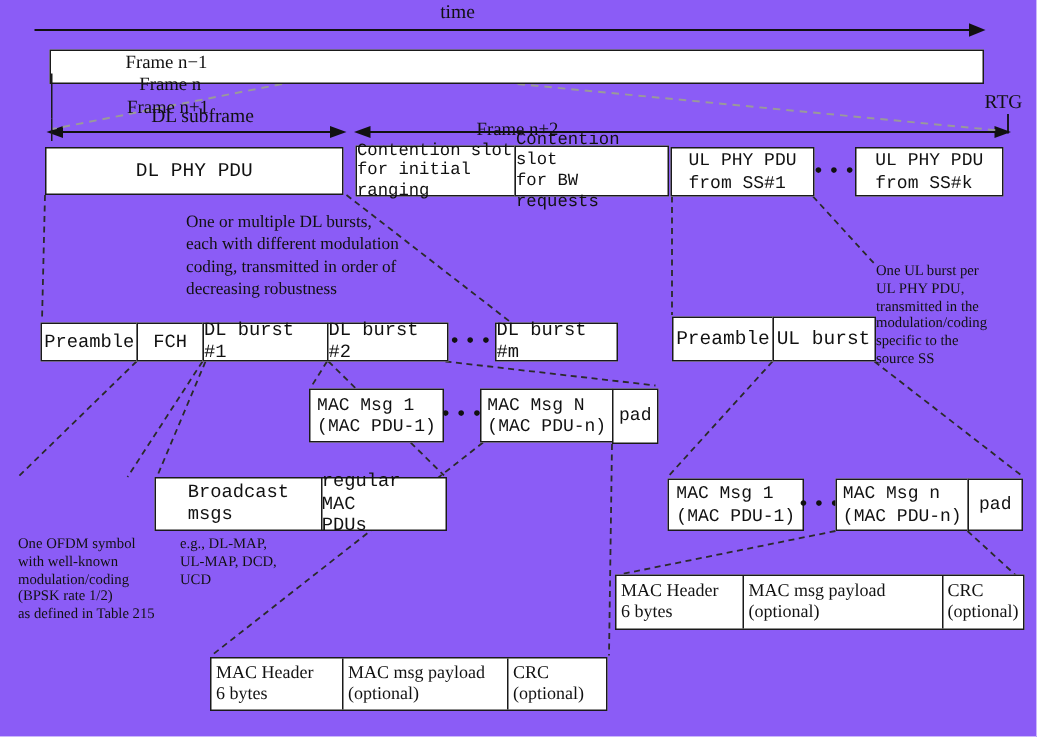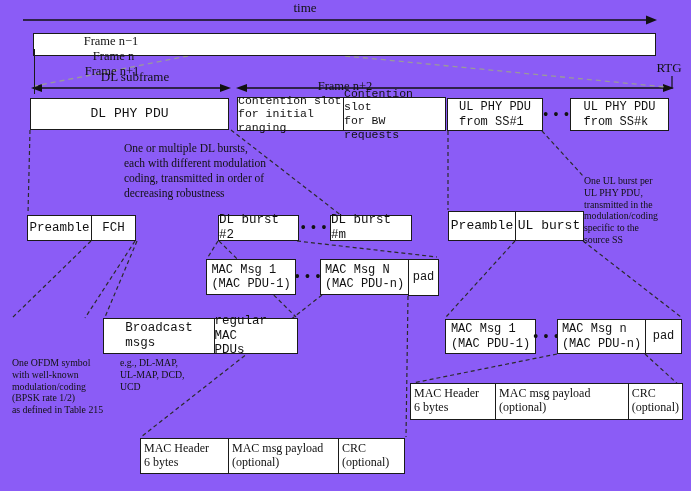--- a/index.html
+++ b/index.html
@@ -114,20 +114,21 @@
   <div class="box" style="left:570px;top:98px;width:99px;height:33px;font-size:12px;">UL PHY PDU
 from SS#k</div>
 
   <div class="note" style="left:88px;top:141px;width:210px;font-size:11.5px;line-height:1.3;margin-left:36px;">One or multiple DL bursts,
 each with different modulation
 coding, transmitted in order of
 decreasing robustness</div>
 
   <div class="box" style="left:27px;top:215px;width:65px;height:26px;">Preamble</div>
   <div class="box" style="left:91px;top:215px;width:45px;height:26px;">FCH</div>
+  <div class="box" style="left:135px;top:215px;width:84px;height:26px;">DL burst #1</div>
   <div class="box" style="left:218px;top:215px;width:81px;height:26px;">DL burst #2</div>
   <div class="dots" style="left:298px;top:215px;width:32px;height:26px;">• • •</div>
   <div class="box" style="left:330px;top:215px;width:82px;height:26px;">DL burst #m</div>
 
   <div class="box" style="left:448px;top:211px;width:68px;height:30px;font-size:13px;">Preamble</div>
   <div class="box" style="left:514.5px;top:211px;width:69px;height:30px;font-size:13px;">UL burst</div>
   <div class="note" style="left:584px;top:175px;width:106px;">One UL burst per
 UL PHY PDU,
 transmitted in the
 modulation/coding

